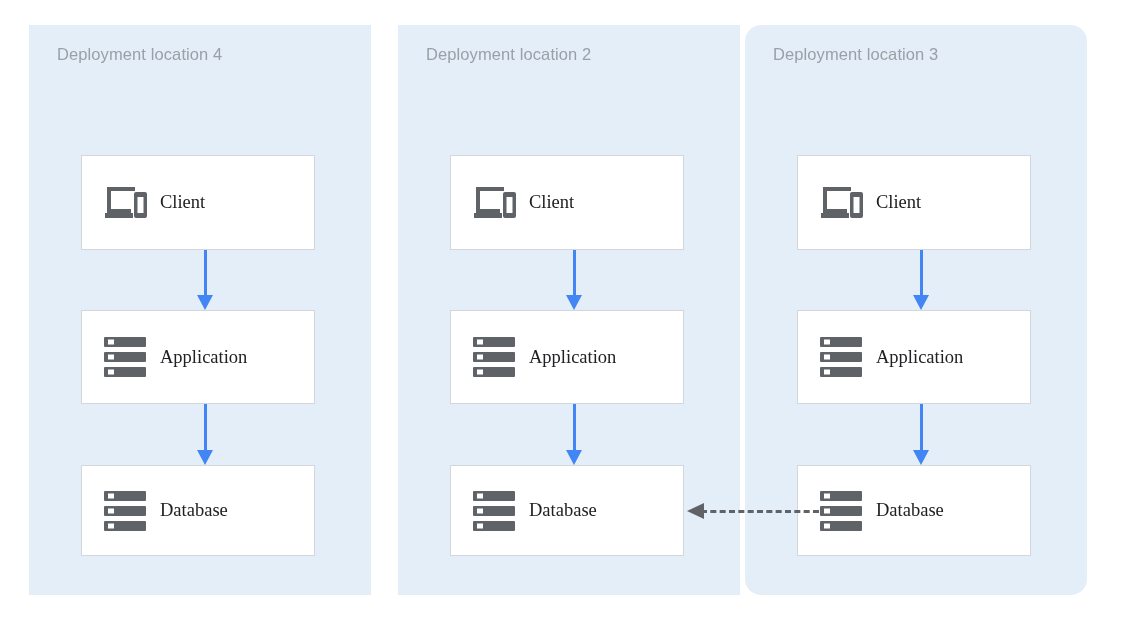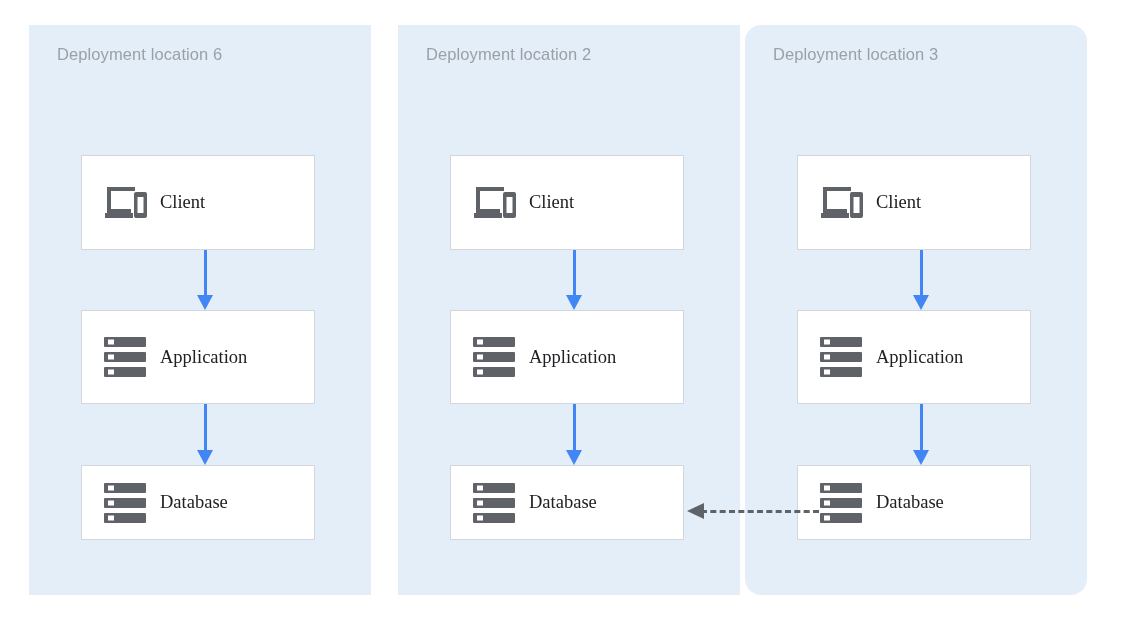--- a/index.html
+++ b/index.html
@@ -46,21 +46,21 @@
     width: 234px;
     background: #ffffff;
     border: 1px solid #d3d6db;
     box-sizing: border-box;
     display: flex;
     align-items: center;
     left: 52px;
   }
   .node.client     { top: 130px; height: 95px; }
   .node.app        { top: 285px; height: 94px; text-align: center; }
-  .node.db         { top: 440px; height: 75px; }
+  .node.db         { top: 440px; height: 91px; }
 
   .node .icon {
     width: 58px;
     min-width: 58px;
     display: flex;
     align-items: center;
     justify-content: center;
     margin-left: 14px;
   }
   .node .label {
@@ -127,21 +127,21 @@
   }
 
   svg { display: block; }
 </style>
 </head>
 <body>
 
 <div id="canvas">
 
   <div class="panel" id="panel-1">
-    <div class="panel-title">Deployment location 6</div>
+    <div class="panel-title">Deployment location 4</div>
 
     <div class="node client">
       <span class="icon">
         <svg width="44" height="36" viewBox="0 0 44 36" aria-hidden="true">
           <path fill="#5f6368" d="M4 2 h28 v4 H8 v18 h20 v4 H4 z"></path>
           <rect x="2" y="28" width="28" height="5" fill="#5f6368"></rect>
           <path fill="#5f6368" d="M33 7 h9 a2 2 0 0 1 2 2 v22 a2 2 0 0 1 -2 2 h-9 a2 2 0 0 1 -2 -2 v-22 a2 2 0 0 1 2 -2 z m1.5 5 v16 h6 v-16 z"></path>
         </svg>
       </span>
       <span class="label">Client</span>

